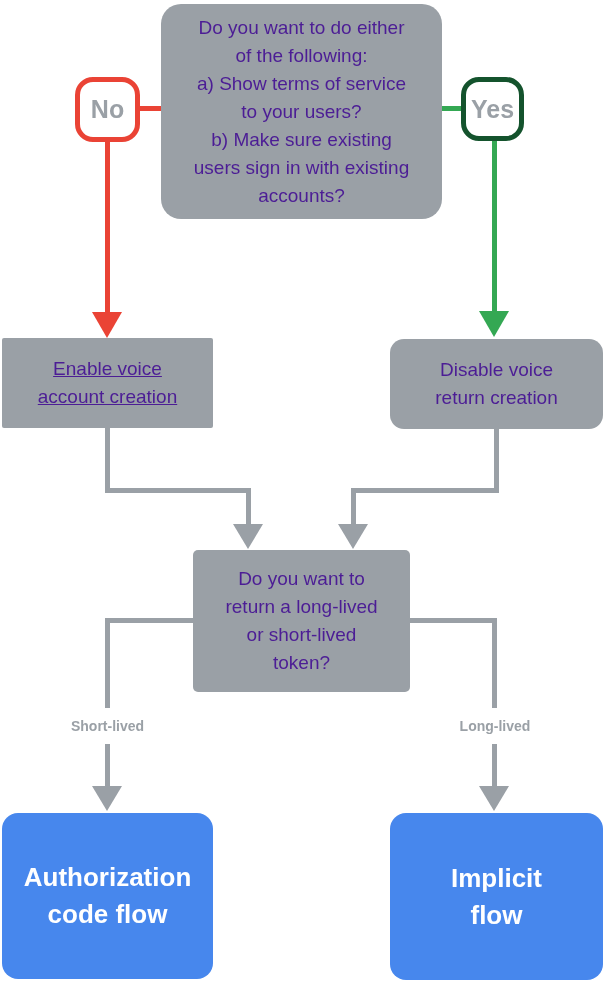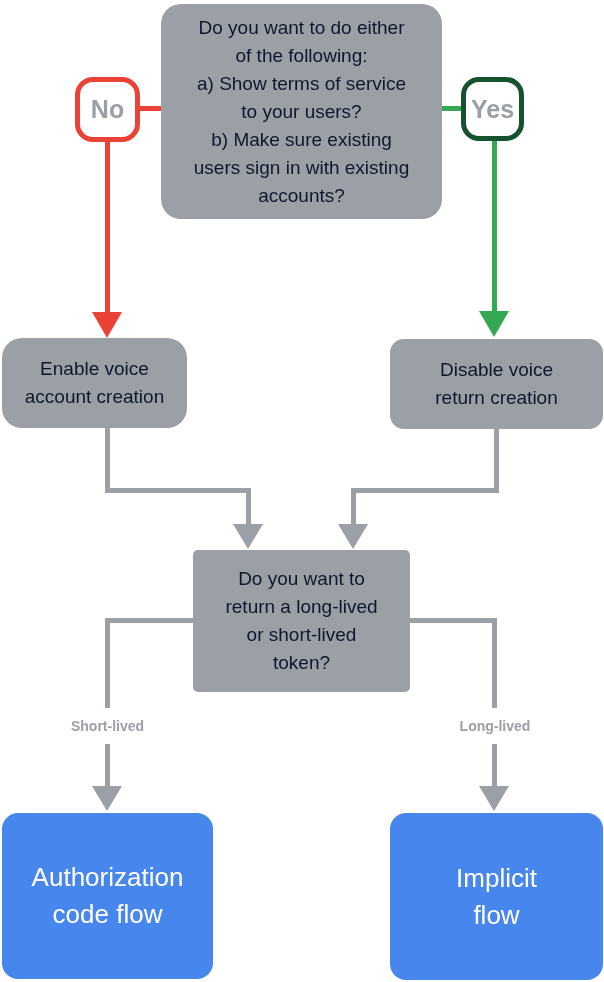--- a/index.html
+++ b/index.html
@@ -10,41 +10,41 @@
     background: #ffffff;
     font-family: "Liberation Sans", sans-serif;
     overflow: hidden;
   }
   .abs { position: absolute; box-sizing: border-box; }
 
   
   .gray-node {
     background: #9AA0A6;
     border-radius: 16px;
-    color: #0f172a;
+    color: #4c1d95;
     display: flex;
     align-items: center;
     justify-content: center;
     text-align: center;
     font-size: 19px;
     line-height: 28px;
     white-space: pre-line;
     z-index: 3;
   }
   .blue-node {
     background: #4787ED;
     border-radius: 16px;
     color: #ffffff;
     display: flex;
     align-items: center;
     justify-content: center;
     text-align: center;
     font-size: 26px;
     line-height: 37px;
-    font-weight: 400;
+    font-weight: 700;
     white-space: pre-line;
     z-index: 3;
   }
   .badge {
     background: #ffffff;
     border-radius: 18px;
     display: flex;
     align-items: center;
     justify-content: center;
     font-size: 25px;
@@ -123,21 +123,21 @@
 accounts?</span>
   </div>
 
   <div class="abs badge no" style="left:75px; top:77px; width:65px; height:65px;">
     <span>No</span>
   </div>
   <div class="abs badge yes" style="left:461px; top:77px; width:63px; height:64px;">
     <span>Yes</span>
   </div>
 
-  <div class="abs gray-node" style="left:2px; top:338px; width:185px; height:90px; border-radius:20px;">
+  <div class="abs gray-node" style="left:2px; top:338px; width:211px; height:90px; border-radius:2px;text-decoration:underline;">
     <span>Enable voice
 account creation</span>
   </div>
   <div class="abs gray-node" style="left:390px; top:339px; width:213px; height:90px; border-radius:14px;">
     <span>Disable voice
 return creation</span>
   </div>
 
   <div class="abs gray-node" style="left:193px; top:550px; width:217px; height:142px; border-radius:5px;">
     <span>Do you want to

